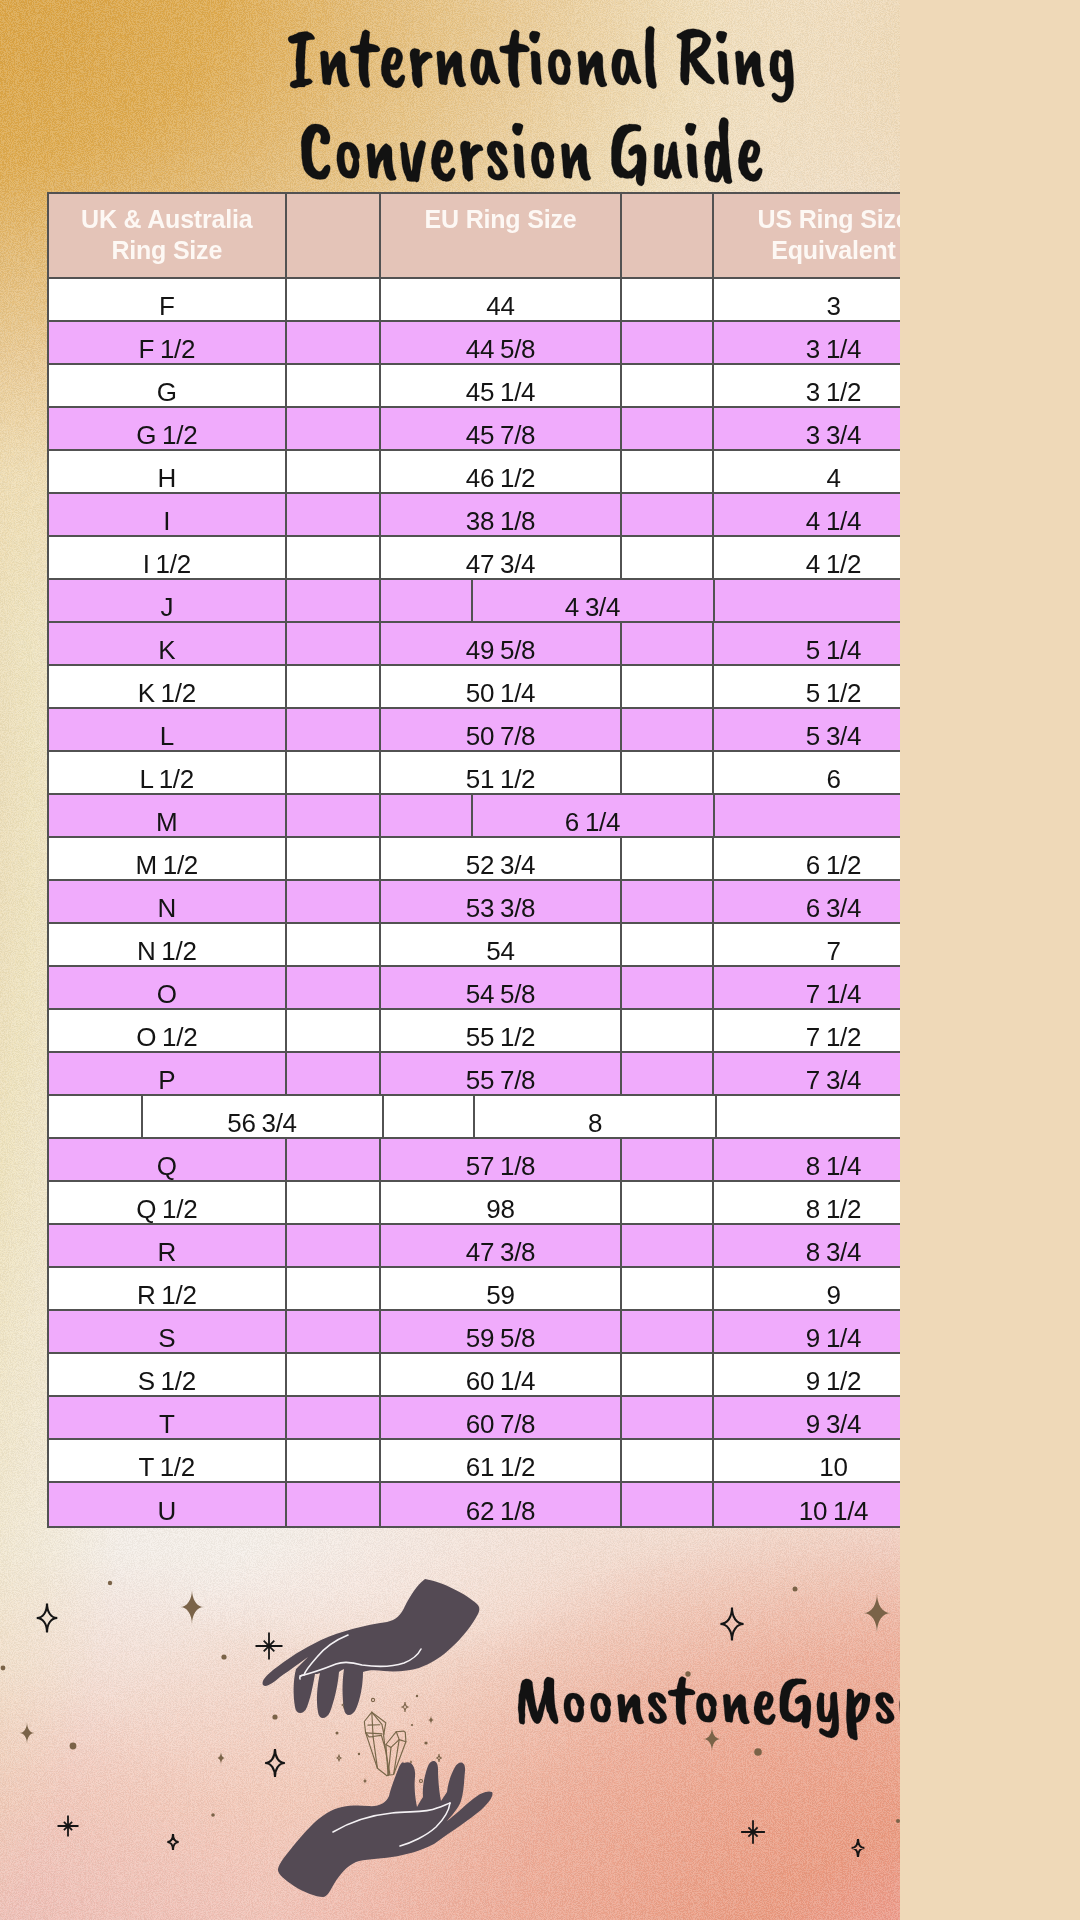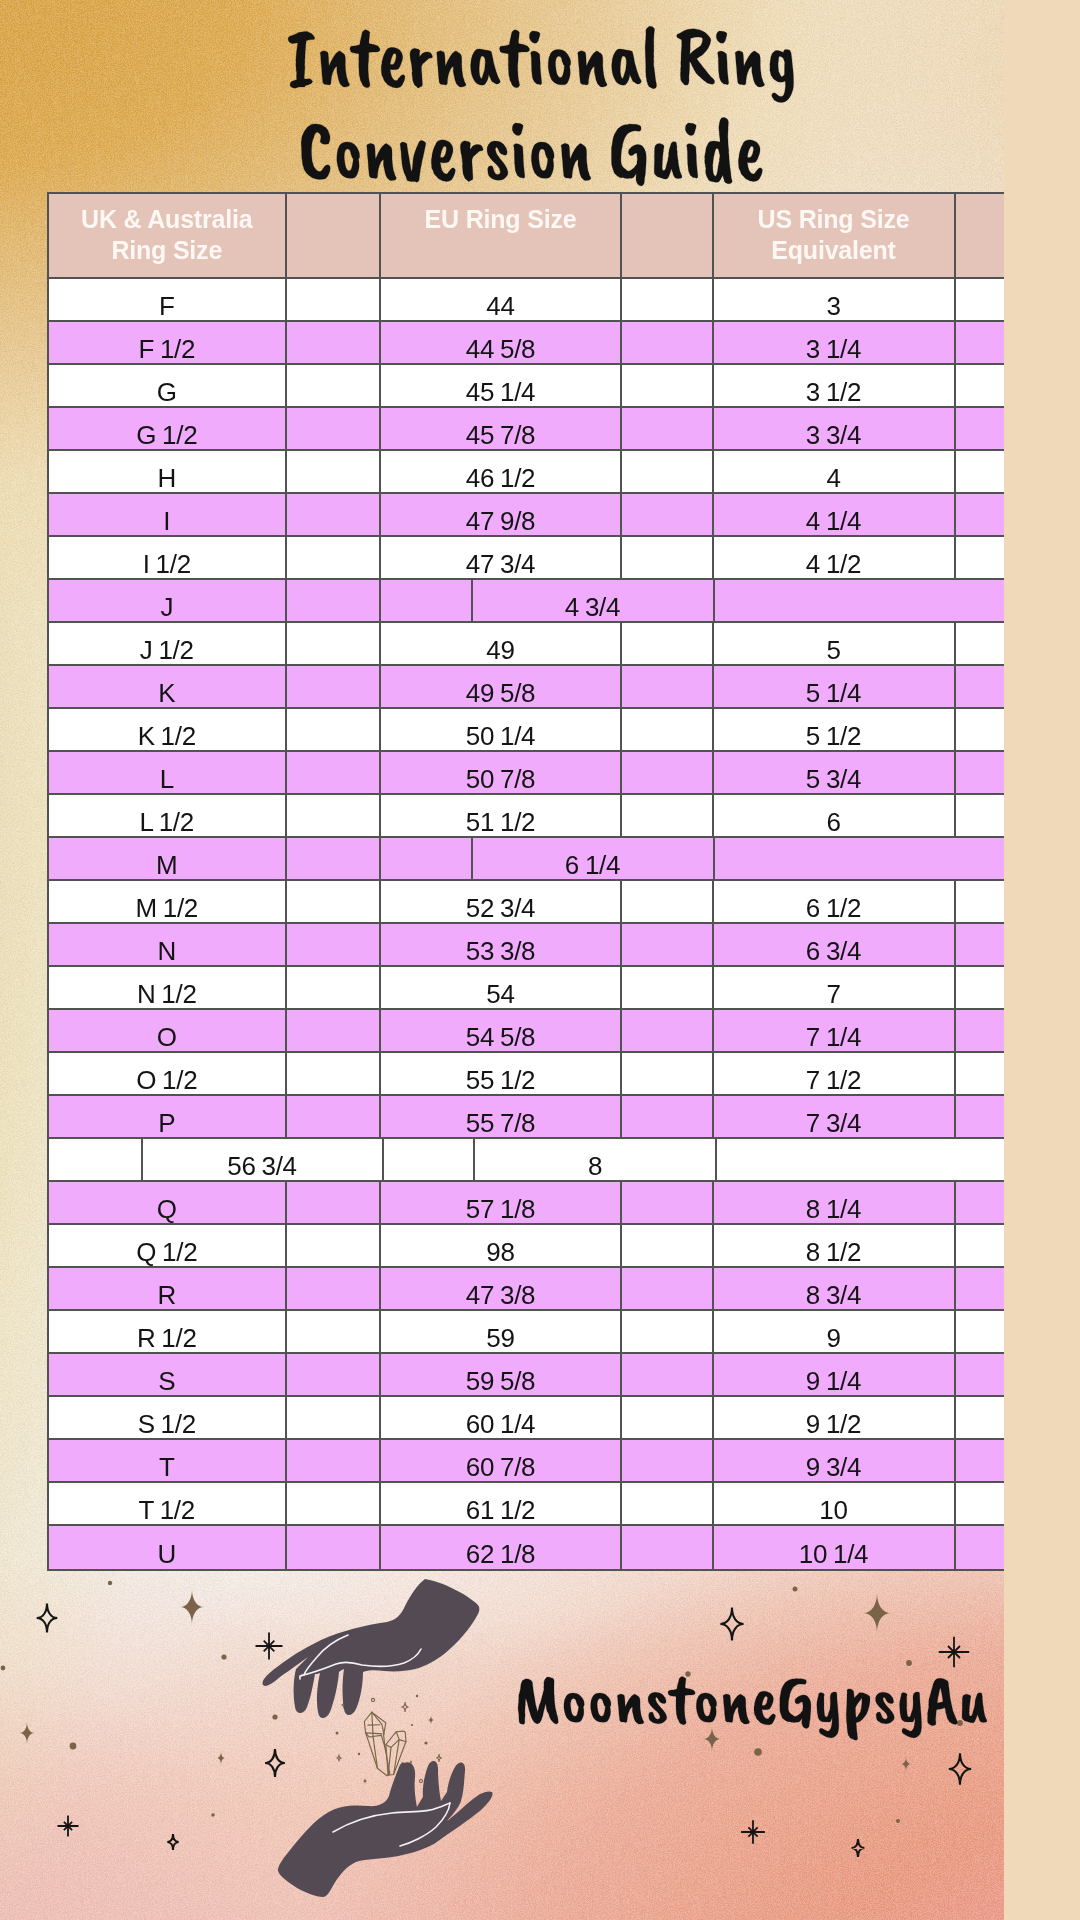--- a/index.html
+++ b/index.html
@@ -1,19 +1,19 @@
 <!DOCTYPE html>
 <html><head>
 <meta charset="utf-8">
 <title>International Ring Conversion Guide</title>
 <style>
 *{box-sizing:border-box;margin:0;padding:0}
 html,body{width:1080px;height:1920px;overflow:hidden}
 body{font-family:"Liberation Sans",sans-serif;background:#EFD9B8}
-#page{position:relative;width:1004px;height:1920px;overflow:hidden}
+#page{position:relative;width:900px;height:1920px;overflow:hidden}
 #bg{position:absolute;inset:0;background:radial-gradient(110% 33.52% at -4% 0%, #DCA546 0%, #DCA546 12%, #DFAB4F 26%, #E4BA72 40%, #EACA93 56%, rgba(240,219,175,0.78) 74%, rgba(244,230,204,0) 100%), radial-gradient(36.72% 72.07% at -12% 42.13%, rgba(229,204,167,0.92) 0%, rgba(238,224,180,0.82) 42%, rgba(246,238,214,0) 88%), radial-gradient(75.46% 40.9% at 112% 3.04%, rgba(236,209,161,0.92) 0%, rgba(244,220,204,0.55) 42%, rgba(246,234,226,0) 84%), radial-gradient(126.69% 41.44% at 110% 104%, rgba(241,154,150,1) 0%, #EB9A80 22%, rgba(238,168,146,0.9) 44%, rgba(242,196,176,0.45) 64%, rgba(246,224,212,0) 86%), radial-gradient(84.03% 33.95% at -14% 112%, rgba(240,197,184,1) 0%, rgba(238,190,178,0.72) 40%, rgba(244,226,216,0) 76%), radial-gradient(33.12% 4.27% at 46% 83%, rgba(250,247,244,0.68) 0%, rgba(250,246,243,0.38) 45%, rgba(250,246,243,0) 85%), linear-gradient(to bottom, #F3EDE2 0%, #F4F0E8 40%, #F5F1EB 57.16%, #F5EFE9 80.77%, rgb(244,204,190) 94%, rgb(243,193,192) 100%);}
 #grain{position:absolute;inset:0;pointer-events:none}
 svg.script,svg.deco{position:absolute;left:0;top:0}
 .tbl{position:absolute;left:46.5px;top:192px;width:1001px;border:2px solid #525252;background:#fff}
 .trow{display:flex;height:43px;border-bottom:2px solid #525252;background:#fff}
 .trow.alt{background:#f0abfc}
 .trow:last-child{border-bottom:none}
 .thead{height:85px;background:#e4c4b8;border-bottom:2px solid #525252}
 .tc{opacity:0.999;border-right:2px solid #525252;display:flex;align-items:center;justify-content:center;
     font-size:26px;color:#141414;letter-spacing:-0.3px;word-spacing:-1px;padding-top:14px}
@@ -119,46 +119,38 @@
         <div class="tc c1">H</div>
         <div class="tc c2"></div>
         <div class="tc c3">46 1/2</div>
         <div class="tc c4"></div>
         <div class="tc c5">4</div>
         <div class="tc c6"></div>
       </div>
 <div class="trow alt">
         <div class="tc c1">I</div>
         <div class="tc c2"></div>
-        <div class="tc c3">47 9/8</div>
+        <div class="tc c3">38 1/8</div>
         <div class="tc c4"></div>
         <div class="tc c5">4 1/4</div>
         <div class="tc c6"></div>
       </div>
 <div class="trow">
         <div class="tc c1">I 1/2</div>
         <div class="tc c2"></div>
         <div class="tc c3">47 3/4</div>
         <div class="tc c4"></div>
         <div class="tc c5">4 1/2</div>
         <div class="tc c6"></div>
       </div>
 <div class="trow alt">
         <div class="tc c1">J</div>
         <div class="tc c2"></div>
         <div class="tc c4"></div>
         <div class="tc c5">4 3/4</div>
-        <div class="tc c6"></div>
-      </div>
-<div class="trow">
-        <div class="tc c1">J 1/2</div>
-        <div class="tc c2"></div>
-        <div class="tc c3">49</div>
-        <div class="tc c4"></div>
-        <div class="tc c5">5</div>
         <div class="tc c6"></div>
       </div>
 <div class="trow alt">
         <div class="tc c1">K</div>
         <div class="tc c2"></div>
         <div class="tc c3">49 5/8</div>
         <div class="tc c4"></div>
         <div class="tc c5">5 1/4</div>
         <div class="tc c6"></div>
       </div>

